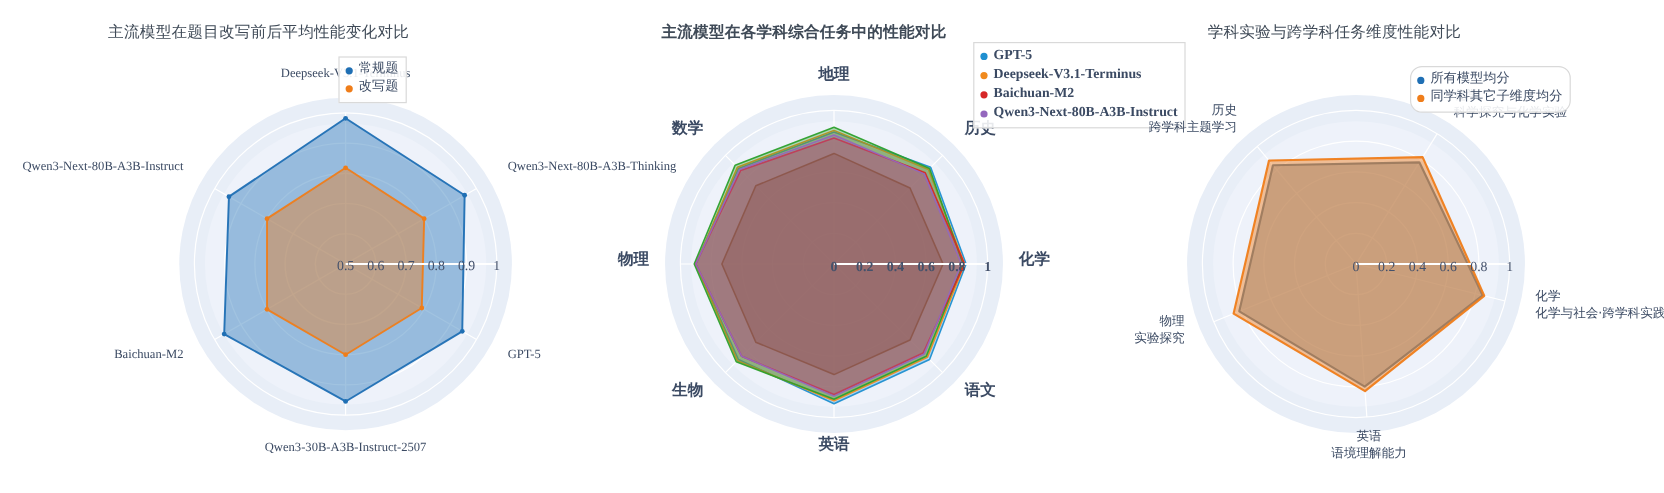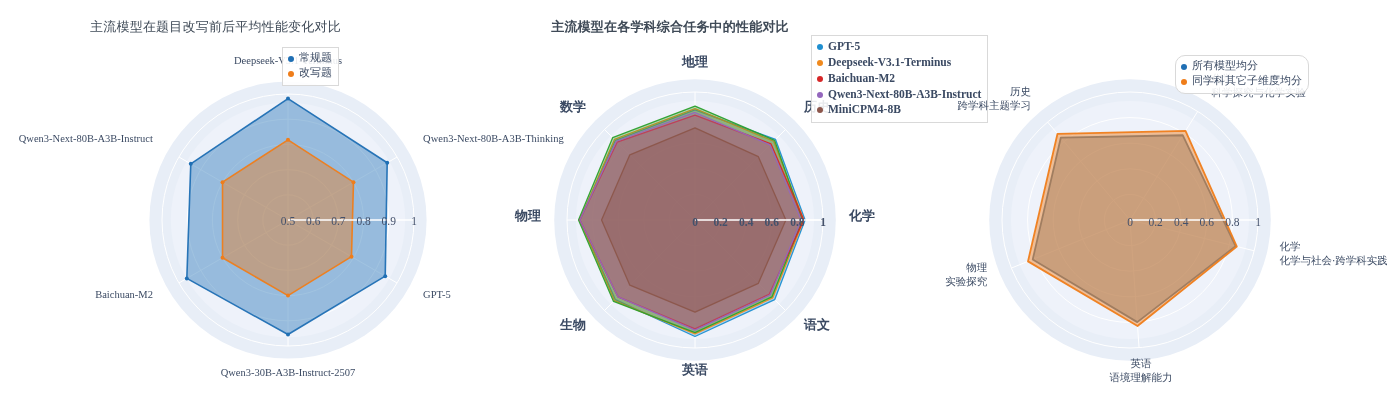--- a/index.html
+++ b/index.html
@@ -197,28 +197,25 @@
         <span class="legend-label latin">Deepseek-V3.1-Terminus</span>
       </div>
       <div class="legend-row">
         <span class="legend-dot" style="background: rgb(214, 39, 40);"></span>
         <span class="legend-label latin">Baichuan-M2</span>
       </div>
       <div class="legend-row">
         <span class="legend-dot" style="background: rgb(148, 103, 189);"></span>
         <span class="legend-label latin">Qwen3-Next-80B-A3B-Instruct</span>
       </div>
-      <div class="legend-row">
-        <span class="legend-dot" style="background: rgb(140, 86, 75);"></span>
-        <span class="legend-label latin">MiniCPM4-8B</span>
-      </div>
     </div>
 </div>
 
 <div class="panel" id="panel3">
+  <div class="chart-title">学科实验与跨学科任务维度性能对比</div>
   <svg id="svg3" width="462" height="411">
       <circle cx="205" cy="220" r="140.8" fill="#e8eef7"></circle>
       <circle cx="205" cy="220" r="119.04" fill="#eef2fa"></circle>
       <circle cx="205" cy="220" r="25.6" fill="none" stroke="#ffffff" stroke-width="1"></circle>
       <circle cx="205" cy="220" r="51.2" fill="none" stroke="#ffffff" stroke-width="1"></circle>
       <circle cx="205" cy="220" r="76.8" fill="none" stroke="#ffffff" stroke-width="1"></circle>
       <circle cx="205" cy="220" r="102.4" fill="none" stroke="#ffffff" stroke-width="1"></circle>
       <circle cx="205" cy="220" r="128" fill="none" stroke="#ffffff" stroke-width="1"></circle>
       <line x1="205" y1="220" x2="272.7073933218512" y2="111.37353504067188" stroke="#ffffff" stroke-width="1"></line>
       <line x1="205" y1="220" x2="329.232642522957" y2="250.8261339087984" stroke="#ffffff" stroke-width="1"></line>

